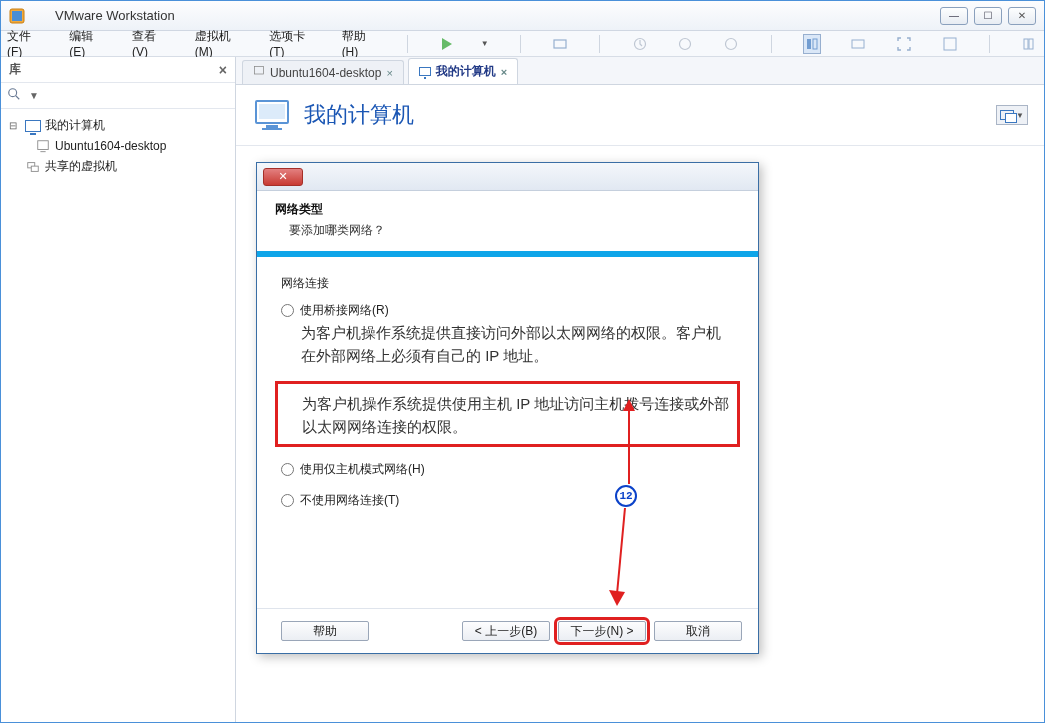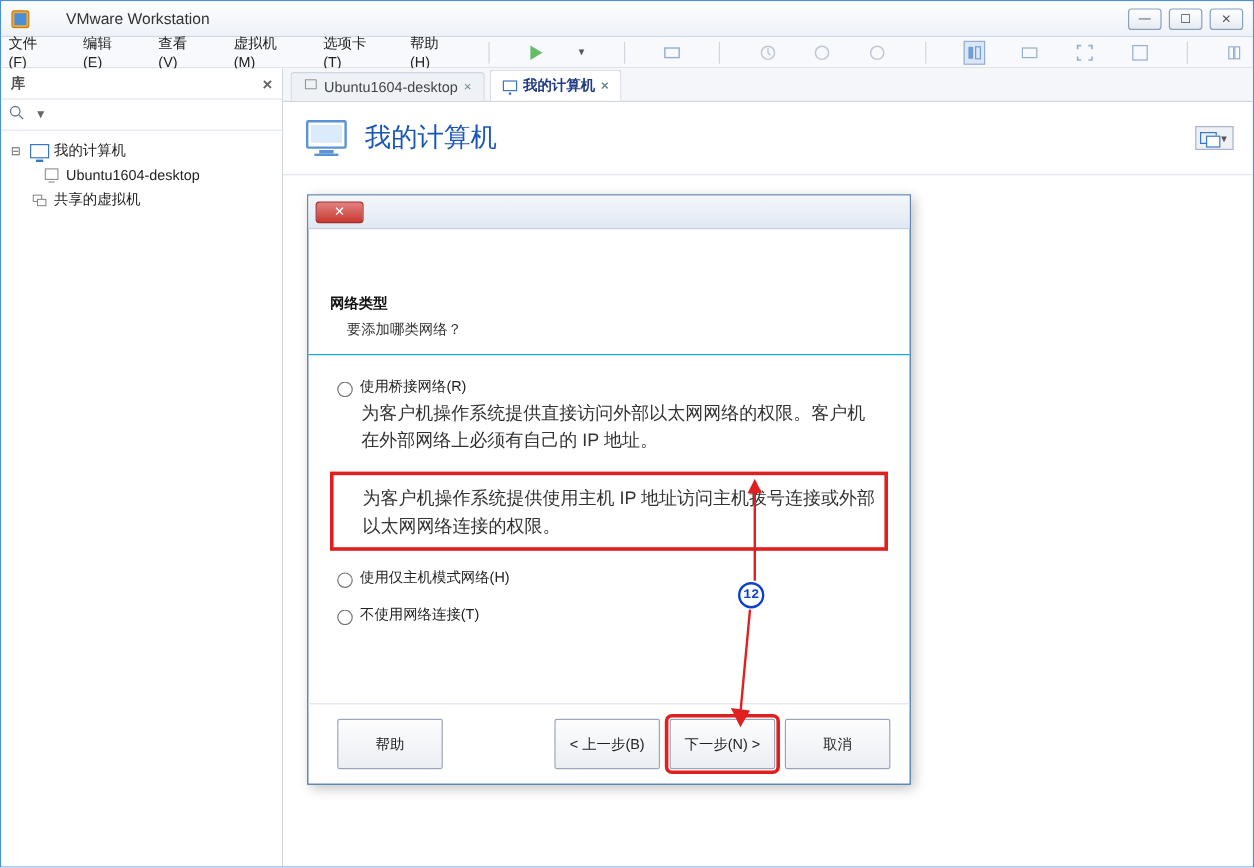--- a/index.html
+++ b/index.html
@@ -46,35 +46,35 @@
 .page-head { display: flex; align-items: center; padding: 10px 16px; gap: 12px; border-bottom: 1px solid #e3e7ee; }
 .page-head .big-icon { width: 40px; height: 40px; }
 .page-head .ptitle { font-size: 22px; color: #1a56b4; }
 .page-head .spacer { flex: 1; }
 .page-head .net-btn { width: 32px; height: 20px; border: 1px solid #aab5c6; background: #eef1f6; cursor: pointer; display:flex; align-items:center; justify-content:center; }
 
 .dialog { position: absolute; left: 255px; top: 161px; width: 503px; height: 492px; background: #fff; border: 1px solid #3a6ea5; box-shadow: 3px 3px 10px rgba(0,0,0,0.25); }
 .dlg-title { height: 28px; background: linear-gradient(#f4f7fb,#e1e8f2); border-bottom: 1px solid #c5cfdd; display: flex; align-items: center; padding: 0 6px; }
 .dlg-title .t { flex: 1; font-size: 12px; color: #333; padding-left: 4px; }
 .dlg-close { width: 40px; height: 18px; border-radius: 3px; background: linear-gradient(#e38080,#c83a32); color: #fff; display: flex; align-items: center; justify-content: center; font-size: 11px; cursor: pointer; border: 1px solid #a52f28; }
-.dlg-head { padding: 10px 1px 12px 18px; border-bottom: 1px solid #0ea5e9; margin-top: 44px; }
+.dlg-head { padding: 10px 1px 12px 18px; border-bottom: 6px solid #0ea5e9; }
 .dlg-head .h1 { font-size: 12px; color: #111; font-weight: 600; margin-bottom: 4px; }
 .dlg-head .h2 { font-size: 12px; color: #333; margin-left: 14px; }
 .dlg-body { padding: 18px 24px 10px 24px; }
 .section-label { font-size: 12px; color: #222; margin-bottom: 10px; }
 .opt { margin-bottom: 14px; position: relative; }
 .opt.highlight { border: 3px solid #e02020; padding: 6px 6px 6px 4px; margin-left: -6px; margin-right: -6px; }
-.opt .row { display: flex; align-items: flex-end; gap: 6px; }
+.opt .row { display: flex; align-items: center; gap: 6px; }
 .opt input[type=radio] { margin: 0; }
 .opt .olabel { font-size: 12px; color: #222; cursor: pointer; }
 .opt .desc { font-size: 15px; color: #333; margin: 3px 0 0 20px; line-height: 1.5; }
 
 .dlg-foot { position: absolute; left: 0; right: 0; bottom: 0; border-top: 1px solid #dfe4ec; padding: 12px 16px; display: flex; align-items: center; }
 .dlg-foot .spacer { flex: 1; }
-.dlg-btn { min-width: 88px; height: 42px; border: 1px solid #9aa6b8; background: linear-gradient(#fdfdfe,#ebeef3); border-radius: 2px; font-size: 12px; color: #222; cursor: pointer; padding: 0 10px; display: inline-flex; align-items: center; justify-content: center; margin-left: 8px; }
+.dlg-btn { min-width: 88px; height: 20px; border: 1px solid #9aa6b8; background: linear-gradient(#fdfdfe,#ebeef3); border-radius: 2px; font-size: 12px; color: #222; cursor: pointer; padding: 0 10px; display: inline-flex; align-items: center; justify-content: center; margin-left: 8px; }
 .dlg-btn.hl { outline: 3px solid #e02020; outline-offset: 1px; }
 
 .annot-12 { position: absolute; left: 614px; top: 484px; width: 22px; height: 22px; border: 2px solid #0b42c9; border-radius: 50%; background: #fff; display: flex; align-items: center; justify-content: center; font-size: 11px; font-weight: 700; color: #0b42c9; z-index: 5; font-family: Liberation Mono, monospace; }
 .arrow { position: absolute; z-index: 4; pointer-events: none; }
 
 .monitor-icon { display:inline-block; width:16px; height:12px; border:1.5px solid #3a77c0; position:relative; }
 .monitor-icon::after { content:""; position:absolute; left:4px; right:4px; height:2px; background:#3a77c0; bottom:-4px; }
 .net-mini { width:14px; height:10px; border:1px solid #3a77c0; display:inline-block; position:relative; }
 .net-mini::after { content:""; position:absolute; right:-4px; bottom:-4px; width:10px; height:8px; border:1px solid #3a77c0; background:#fff; }
 </style>
@@ -245,20 +245,21 @@
 
   <div class="dialog">
     <div class="dlg-title">
       <span class="dlg-close">✕</span>
     </div>
     <div class="dlg-head">
       <div class="h1">网络类型</div>
       <div class="h2">要添加哪类网络？</div>
     </div>
     <div class="dlg-body">
+      <div class="section-label">网络连接</div>
 
       <div class="opt">
         <label class="row">
           <input type="radio" name="net" style="">
           <span class="olabel">使用桥接网络(R)</span>
         </label>
         <div class="desc">为客户机操作系统提供直接访问外部以太网网络的权限。客户机在外部网络上必须有自己的 IP 地址。</div>
       </div>
 
       <div class="opt highlight">

